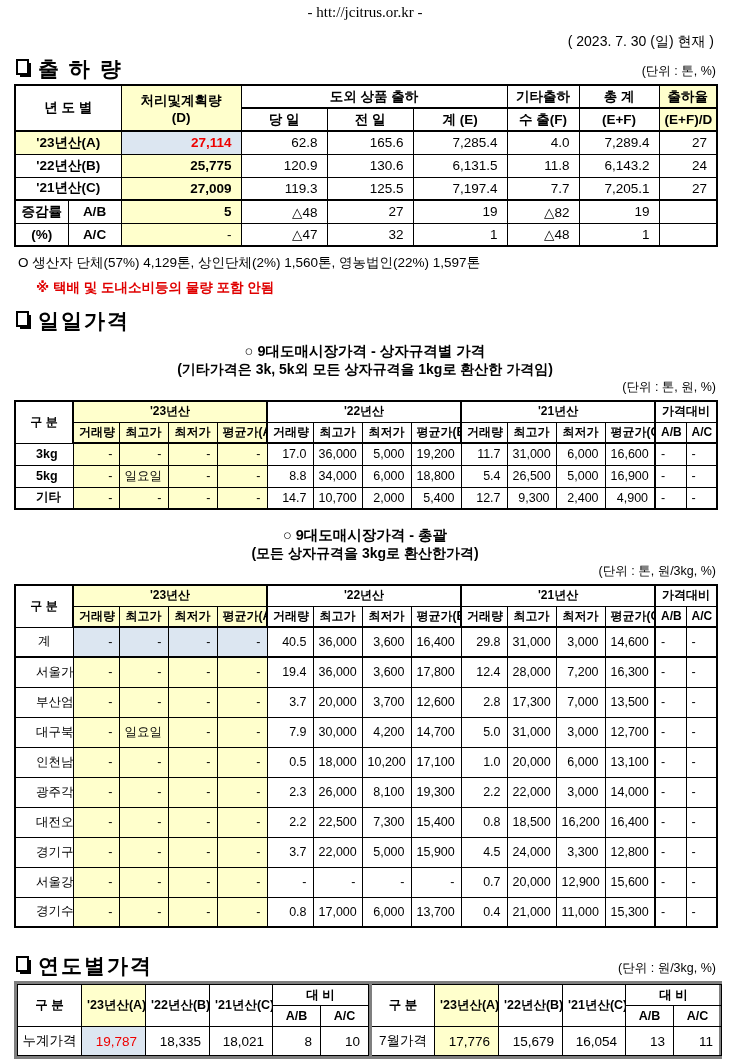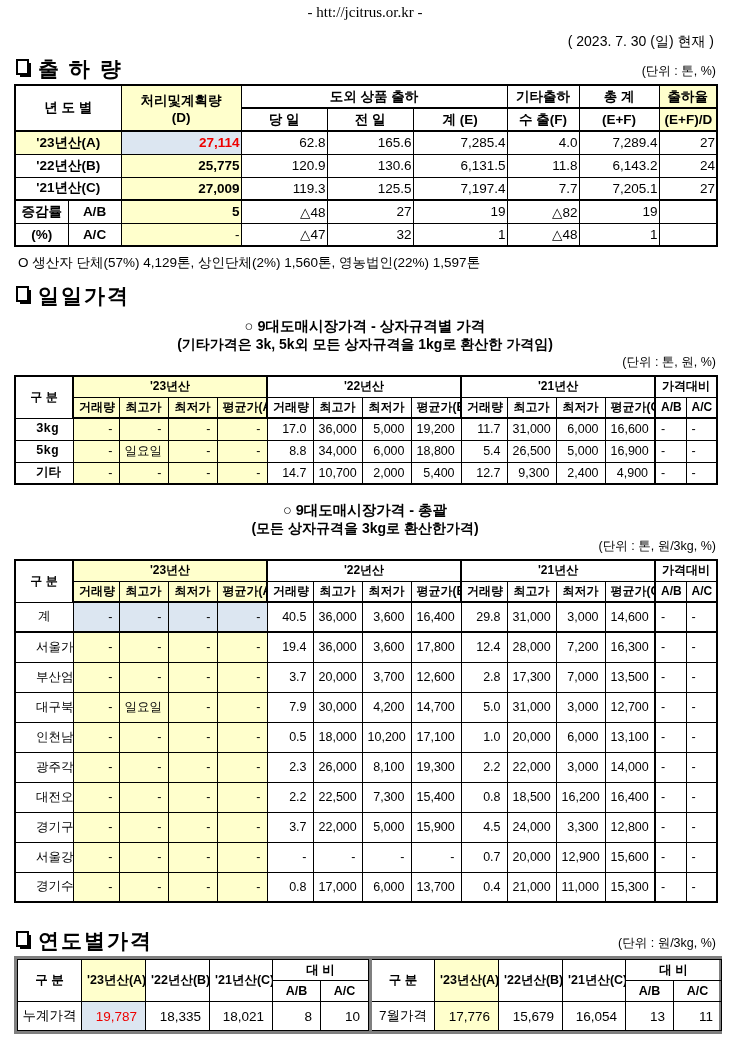--- a/index.html
+++ b/index.html
@@ -34,27 +34,27 @@
   .b { font-weight:bold; }
   .num { text-align:right; }
   .ctr { text-align:center; }
   .dotl { border-left:1px dotted #000; }
 
   
   #t1 { border:2px solid #000; }
   #t1 th, #t1 td { font-size:13.5px; height:23px; }
   #t1 thead th { border-bottom-width:2px; }
   #t1 .rab td { border-top:2px solid #000; }
-  #t1 td.num { padding-right:1px; }
+  #t1 td.num { padding-right:9px; }
 
   
   .ptable { border:2px solid #000; }
   .ptable th { font-size:12px; height:21px; }
   .ptable td { font-size:12.5px; text-align:right; padding-right:6px; }
-  .ptable td:first-child { text-align:center; padding:1px 20px;font-family:Liberation Mono, monospace; }
+  .ptable td:first-child { text-align:center; padding:1px 20px; }
   .ptable th.gb, .ptable td.gb { border-left:2px solid #000;margin-left:28px; }
   .ptable thead tr:last-child th { border-bottom-width:2px; }
   .ptable td:nth-child(14) { border-left:2px solid #000; text-align:left; padding-left:5px; }
   .ptable td:nth-child(15) { border-left:1px dotted #000; text-align:left; padding-left:5px; }
   #t2 tbody td:nth-child(n+2):nth-child(-n+5) { background:#FFFFCC; }
   #t2 td { height:22px; }
   #t2 td:first-child { font-weight:bold; }
   #t3 td { height:30px; }
   #t3 tbody tr:not(:first-child) td:nth-child(n+2):nth-child(-n+5) { background:#FFFFCC; }
   #t3 tbody tr:first-child td:nth-child(n+2):nth-child(-n+5) { background:#DCE6F1; }
@@ -172,20 +172,21 @@
         <td class="num dotl">32</td>
         <td class="num dotl">1</td>
         <td class="num">△48</td>
         <td class="num">1</td>
         <td class="num"></td>
       </tr>
     </tbody>
   </table>
 
   <div class="note">O 생산자 단체(57%) 4,129톤, 상인단체(2%) 1,560톤, 영농법인(22%) 1,597톤</div>
+  <div class="note note-red">※ 택배 및 도내소비등의 물량 포함 안됨</div>
 
   <div class="sec-head" style="margin-top:12px;">
     <span class="sec-icon"></span>
     <span class="sec-title">일일가격</span>
   </div>
 
   <div class="sub-line">
     <span class="sub-main">○ 9대도매시장가격 - 상자규격별 가격</span>
     <span class="sub-paren blue">(기타가격은 3k, 5k외 모든 상자규격을 1kg로 환산한 가격임)</span>
     <span class="unit">(단위 : 톤,  원, %)</span>

